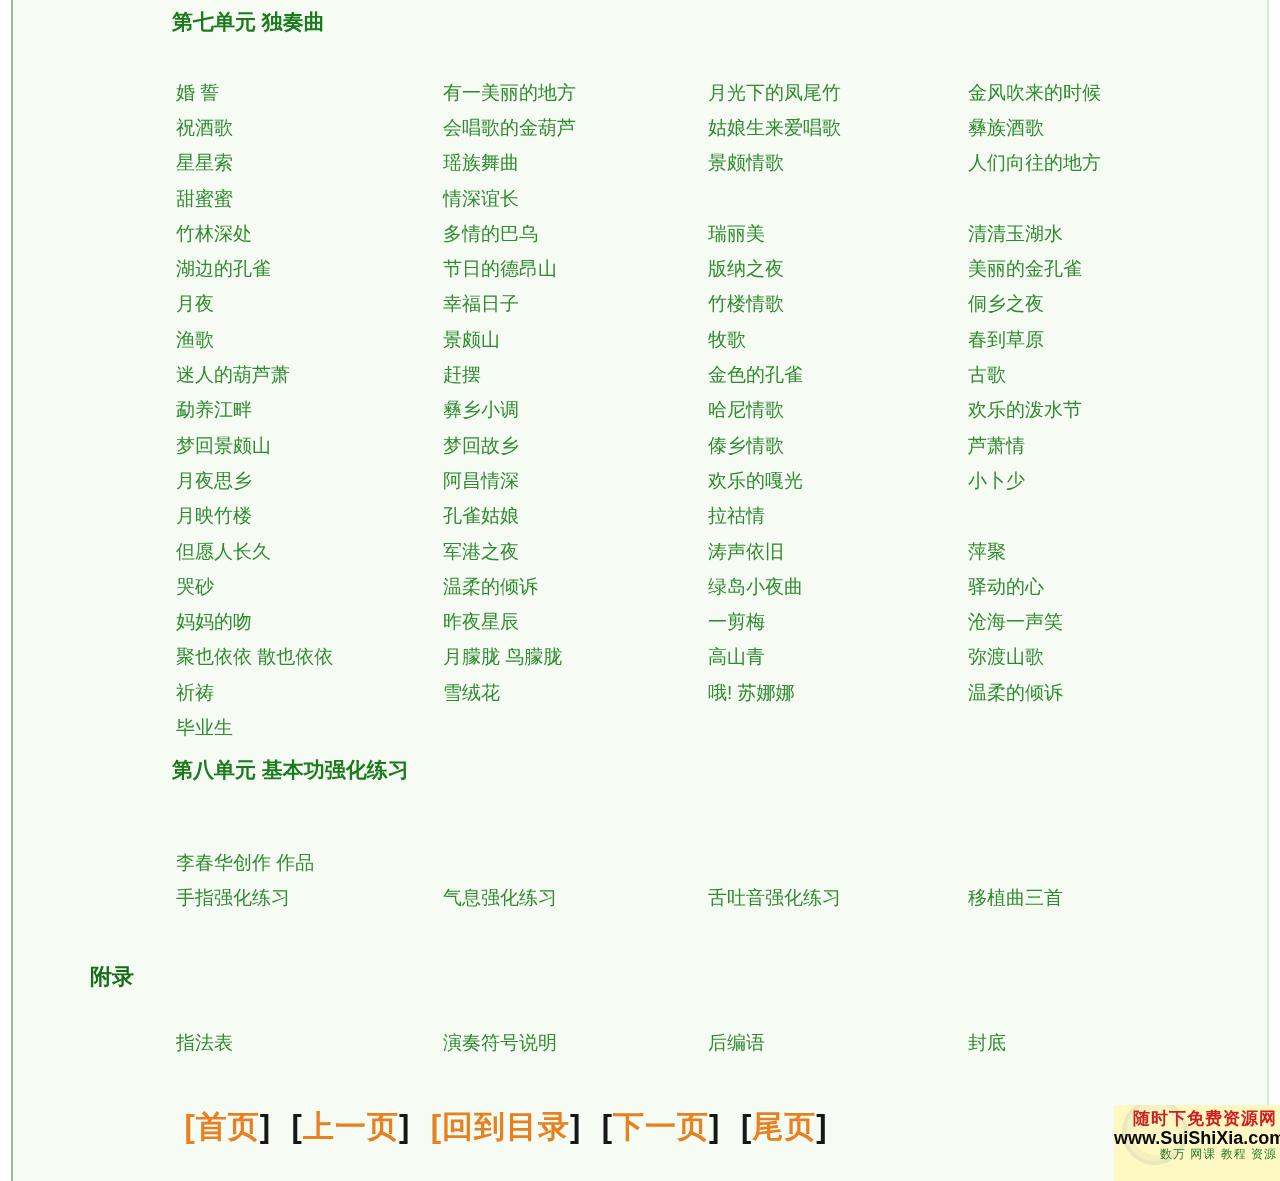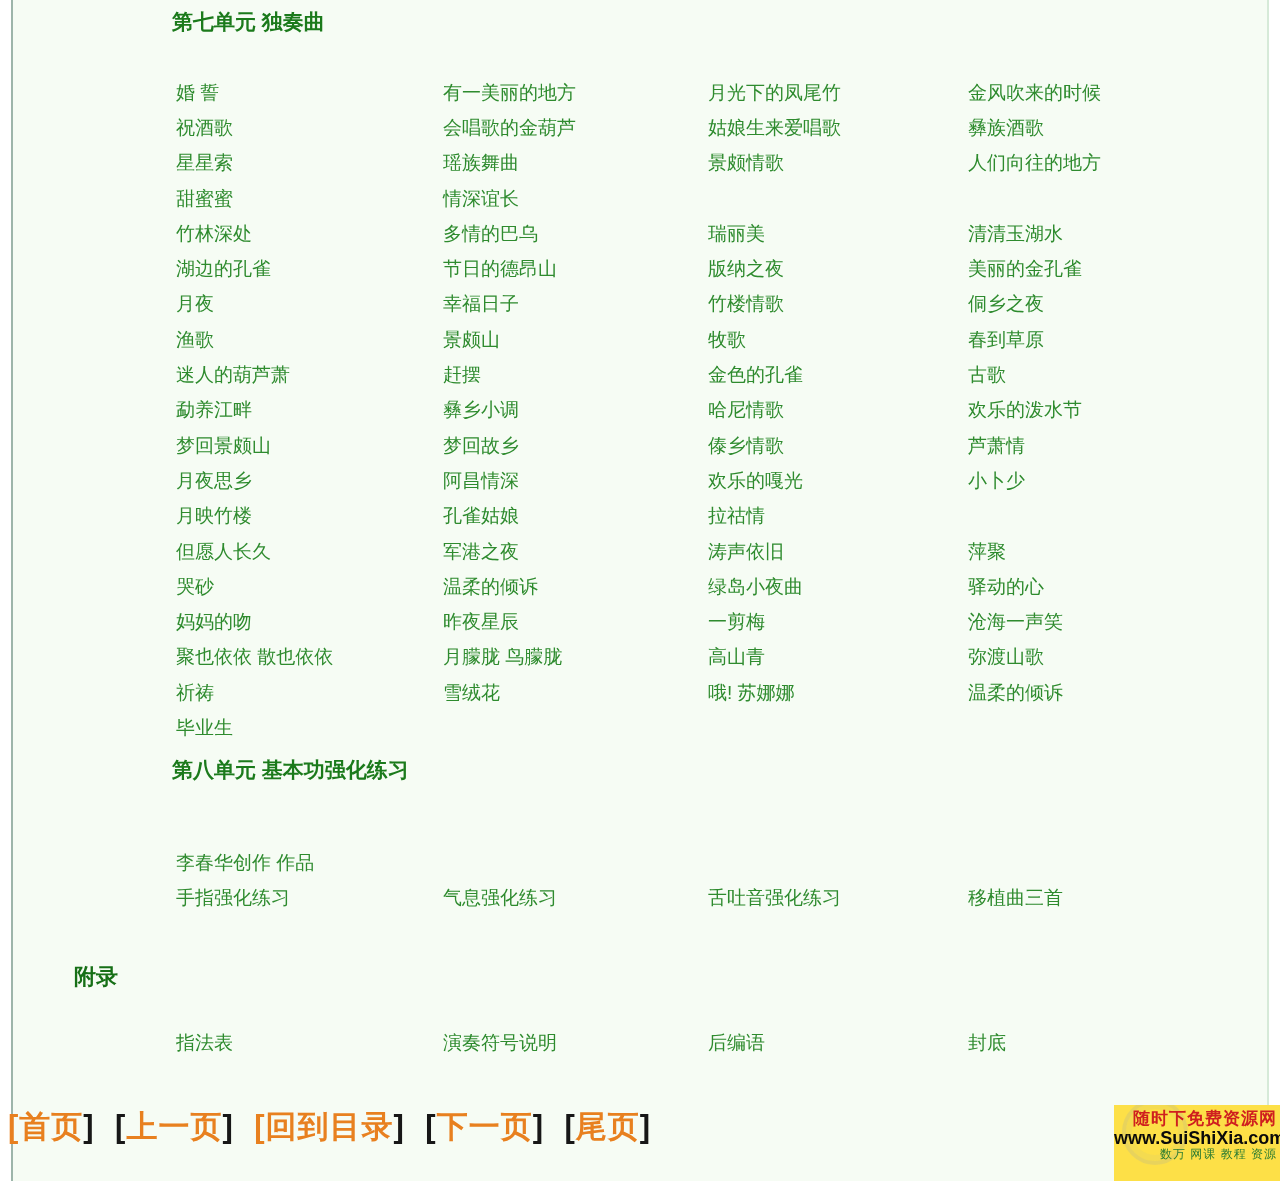--- a/index.html
+++ b/index.html
@@ -15,49 +15,49 @@
     border-right:2px solid #d6ead8;
     box-sizing:border-box;
   }
   .content{position:absolute;top:0;left:0;width:1280px;height:1181px;}
   .section-title{
     position:absolute;left:172px;margin:0;
     font-size:21px;font-weight:bold;color:#1b7a1b;white-space:nowrap;
   }
   #unit7-title{top:8px;}
   #unit8-title{top:756px;text-align:right;}
-  #appendix-title{top:962px;left:74px;font-size:22px;color:#166f16;}
+  #appendix-title{top:962px;left:90px;font-size:22px;color:#166f16;}
   .grid{position:absolute;left:176px;width:1090px;margin-top:17px;}
   #unit7-grid{top:58px;}
   #unit8-grid{top:828px;}
   #appendix-grid{top:1008px;}
   .grid-row{display:flex;height:35.3px;align-items:center;}
   .cell{
     display:block;font-size:19px;color:#2e8b2e;white-space:nowrap;
     overflow:visible;
   }
   .cell.link{cursor:pointer;}
   .cell:nth-child(1){width:267px;}
   .cell:nth-child(2){width:265px;}
   .cell:nth-child(3){width:260px;}
   .cell:nth-child(4){flex:1;}
   .pager{
     position:absolute;top:1106px;left:0;width:1012px;
-    text-align:left;white-space:nowrap;
+    text-align:center;white-space:nowrap;
   }
   .nav-link{
     display:inline-block;margin:0 8px;font-size:31px;font-weight:bold;
     text-decoration:none;cursor:pointer;letter-spacing:1px;
   }
   .nav-link .br{color:#171717;font-weight:bold;}
   .nav-link .br.orange{color:#e8801f;}
   .nav-link .lbl{color:#e8801f;}
   .watermark{
     position:absolute;right:0;bottom:0;width:166px;height:76px;
-    background:#fde047;overflow:hidden;
+    background:#fef9c3;overflow:hidden;
     text-align:right;line-height:1.12;
     padding:4px 3px 2px 0;box-sizing:border-box;
   }
   .watermark .logo-rings{
     position:absolute;left:8px;top:-6px;width:58px;height:58px;border-radius:50%;
     border:4px solid rgba(160,170,165,0.28);
     box-shadow:0 0 0 6px rgba(160,170,165,0.12) inset;
     opacity:.8;
   }
   .wm-line1{position:relative;font-size:17px;font-weight:bold;color:#cf1f1f;letter-spacing:1px;}

